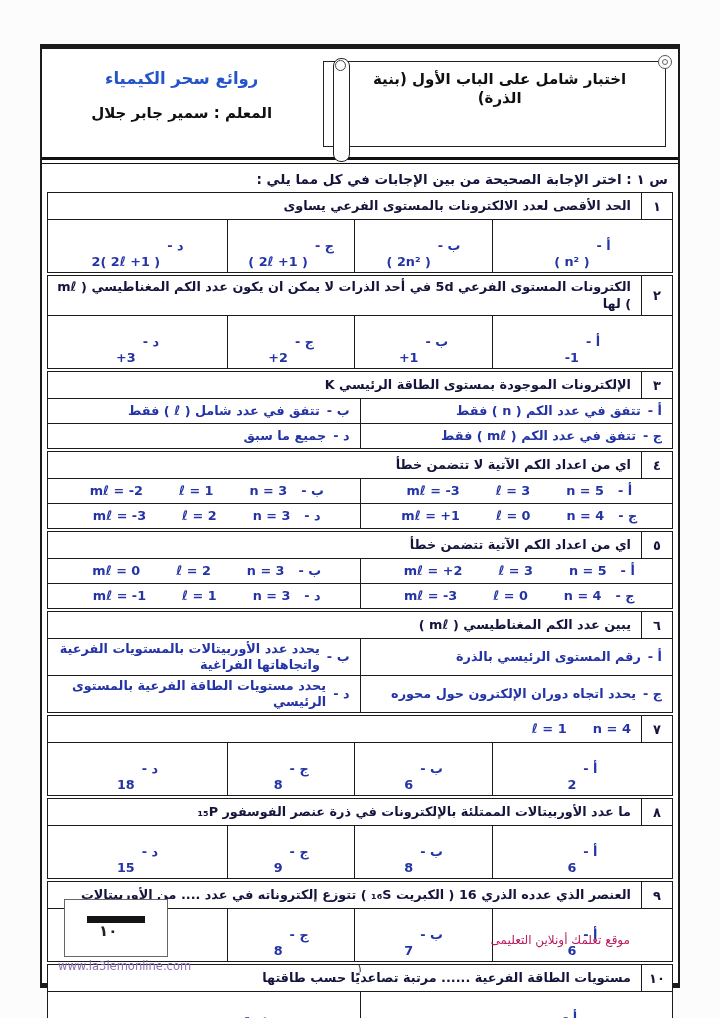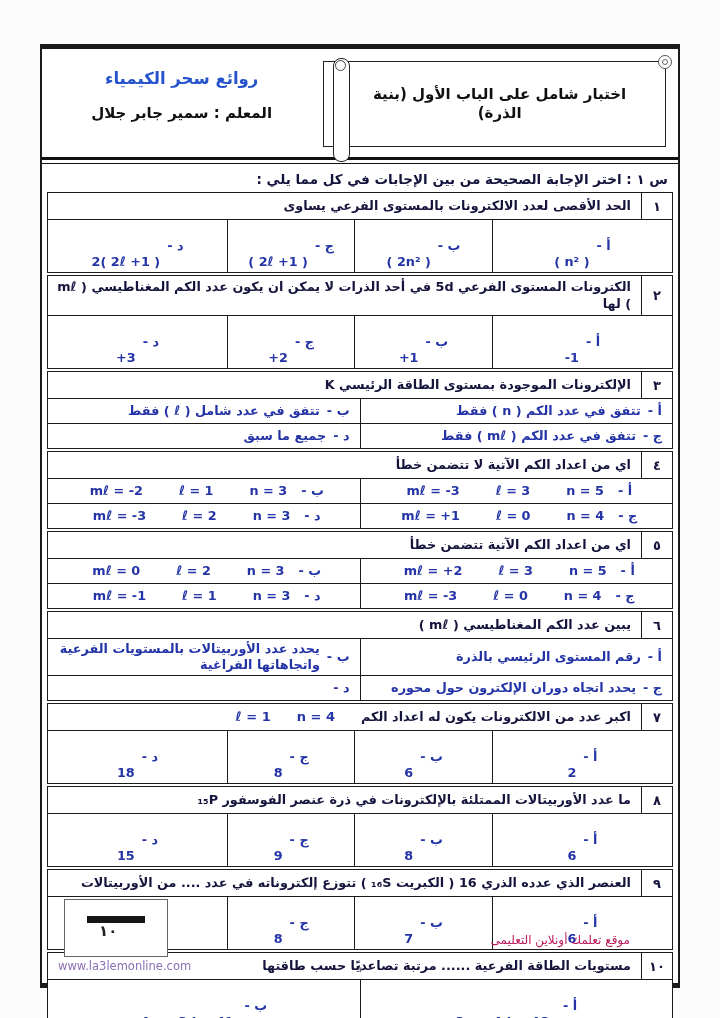--- a/index.html
+++ b/index.html
@@ -10,21 +10,21 @@
   .frame{
     position:absolute;left:40px;right:40px;top:44px;bottom:30px;
     border:2px solid #1b1b1b;border-top-width:5px;border-bottom-width:5px;
     background:#ffffff;
   }
   
   .header{display:flex;padding:12px 12px 6px 12px;gap:10px;}
   .banner{
     position:relative;width:56%;border:1.6px solid #222;box-sizing:border-box;
     min-height:86px;padding:8px 24px 8px 34px;margin-left:4px;
-    display:flex;flex-direction:column;justify-content:center;gap:5px;text-align:center;
+    display:flex;flex-direction:column;justify-content:space-between;gap:5px;text-align:center;
     background:#fff;
   }
   .banner-roll{
     position:absolute;left:9px;top:-4px;bottom:-16px;width:15px;
     border:1.6px solid #222;border-radius:8px;background:#fff;
   }
   .banner-roll::before{
     content:"";position:absolute;top:1px;left:1px;width:9px;height:9px;
     border:1.3px solid #444;border-radius:50%;background:#fff;
   }
@@ -273,28 +273,28 @@
             <span>يحدد عدد الأوربيتالات بالمستويات الفرعية واتجاهاتها الفراغية</span>
           </div>
         </div>
         <div class="optrow cols2">
           <div class="optcell">
             <span class="opt-letter">ج -</span>
             <span>يحدد اتجاه دوران الإلكترون حول محوره</span>
           </div>
           <div class="optcell">
             <span class="opt-letter">د -</span>
+            <span>يحدد مستويات الطاقة الفرعية  بالمستوى الرئيسي</span>
           </div>
         </div>
       </div>
       <div class="qblock">
         <div class="qrow">
           <div class="qnum">٧</div>
           <div class="qtext">
-            <span>اكبر عدد من الالكترونات يكون له اعداد الكم</span>
             <span class="qmath">n = 4</span>
             <span class="qmath">ℓ = 1</span>
           </div>
         </div>
         <div class="optrow cols4">
           <div class="optcell">
             <span class="opt-letter">أ -</span>
             <span class="opt-val">2</span>
           </div>
           <div class="optcell">

